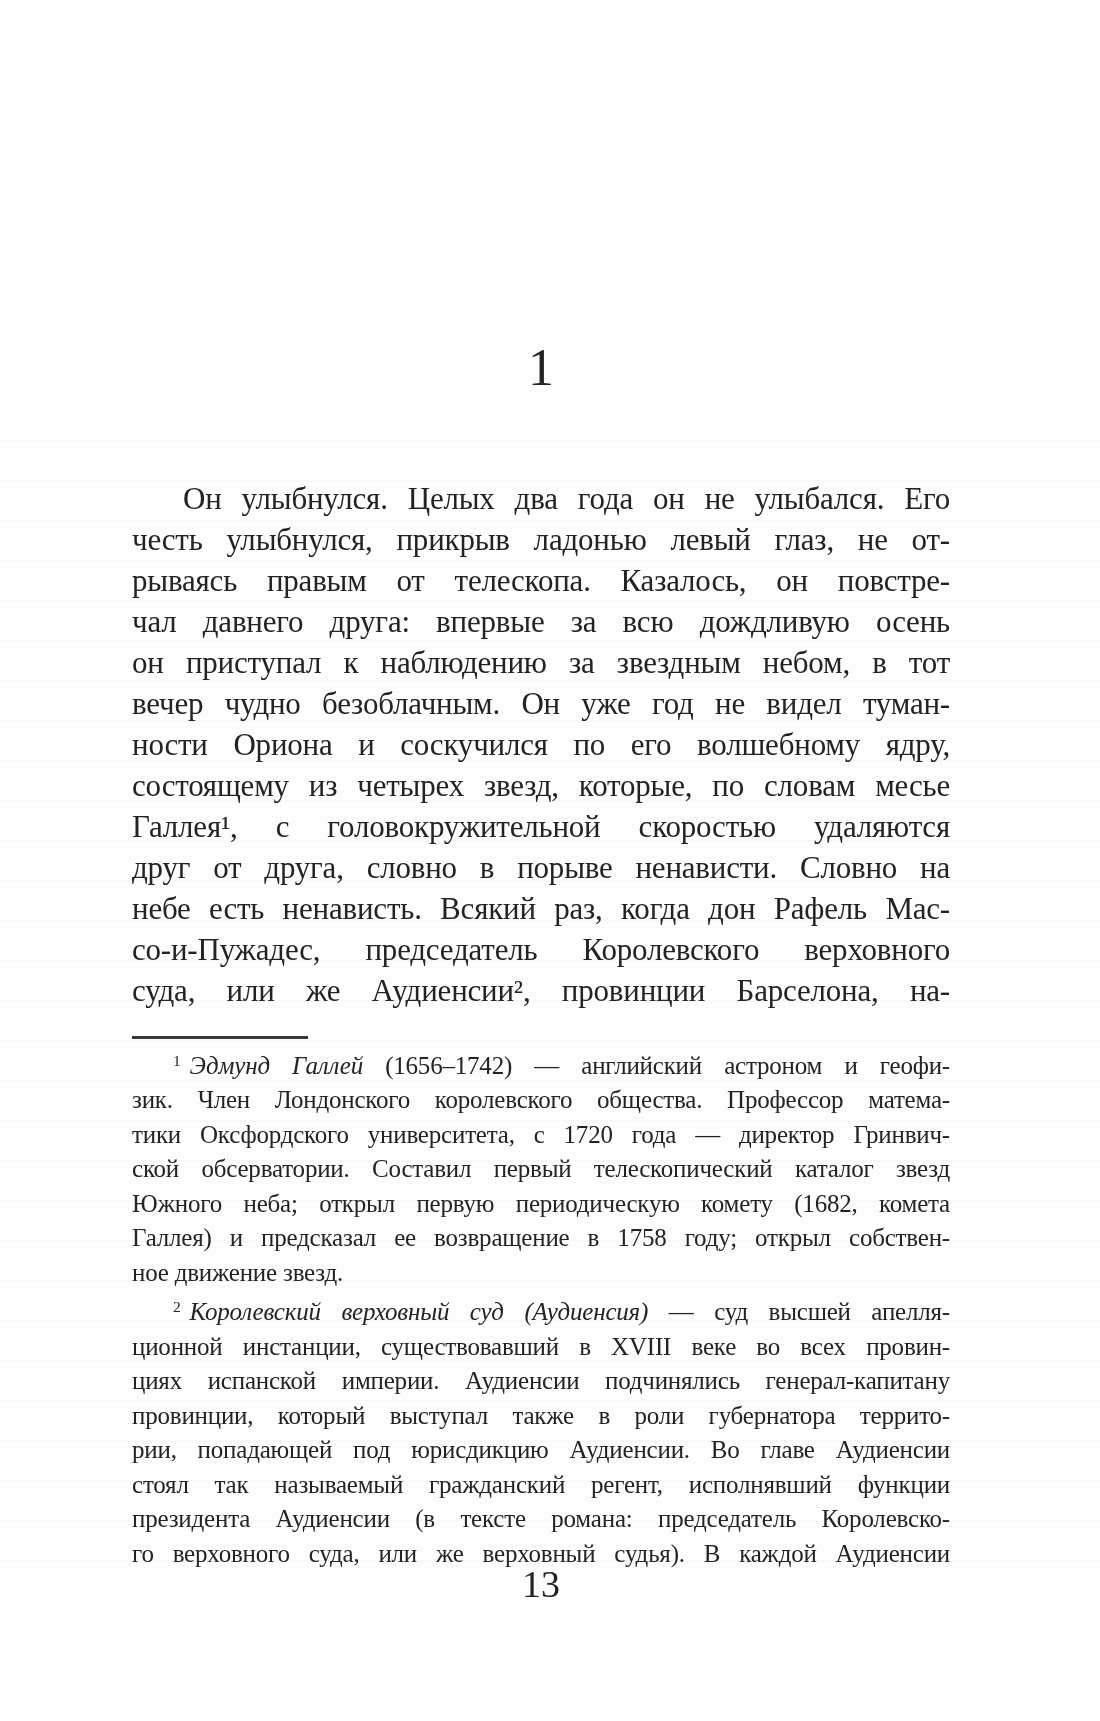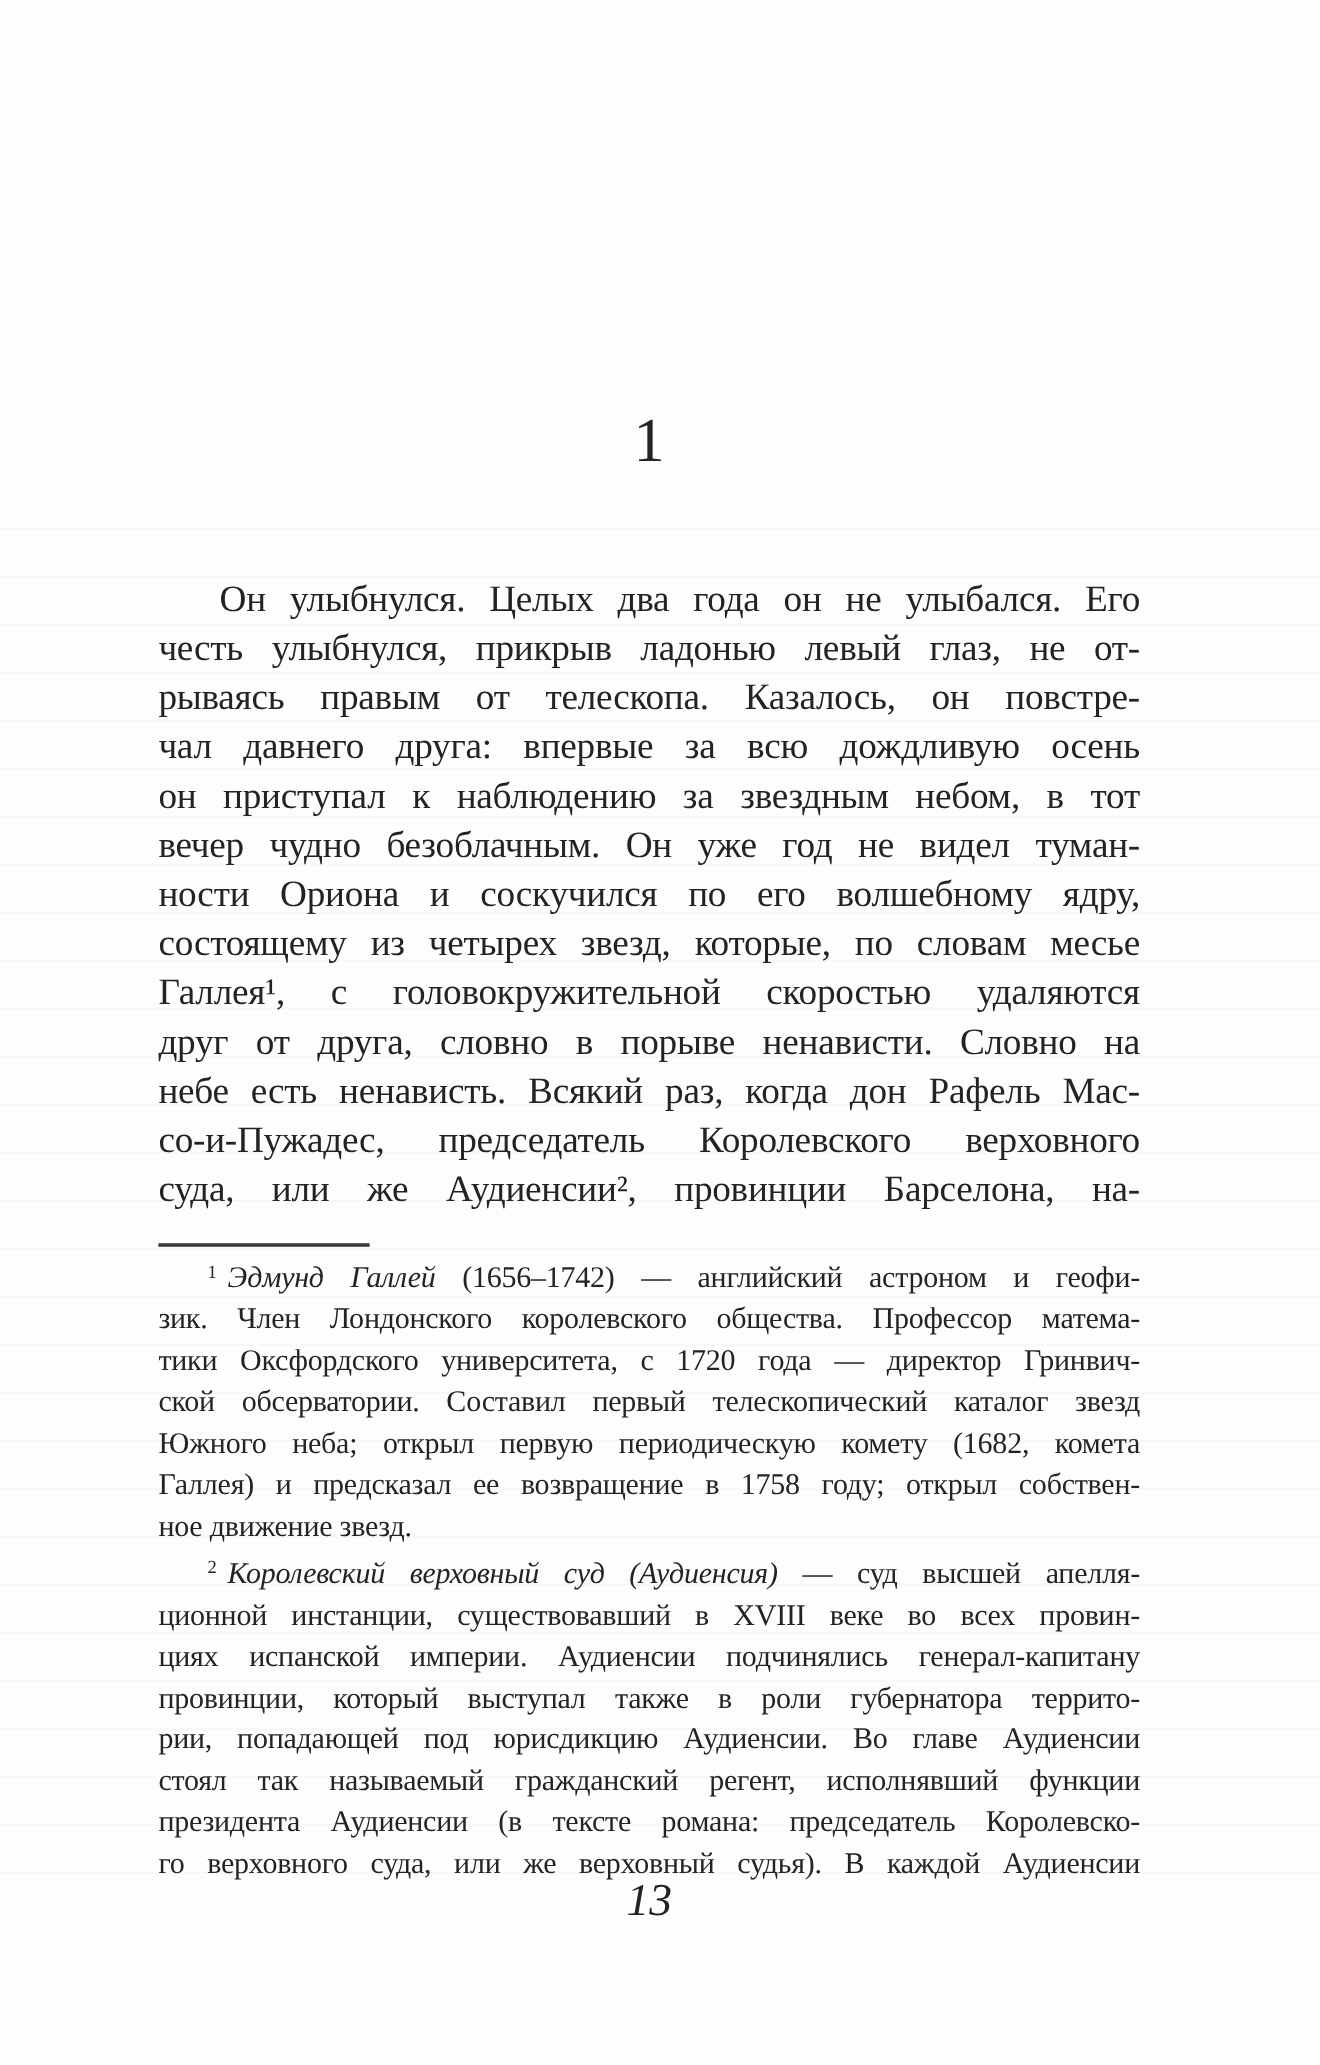--- a/index.html
+++ b/index.html
@@ -81,21 +81,20 @@
   }
   .fn-term { font-style: italic; }
   .page-number {
     position: absolute;
     top: 1562px;
     left: 132px;
     width: 818px;
     text-align: center;
     font-size: 38px;
     line-height: 44px;
-    font-style: italic;
   }
 </style>
 </head>
 <body>
 
 <div class="page">
 
   <div class="chapter-heading">1</div>
 
   <div class="body-paragraph">

